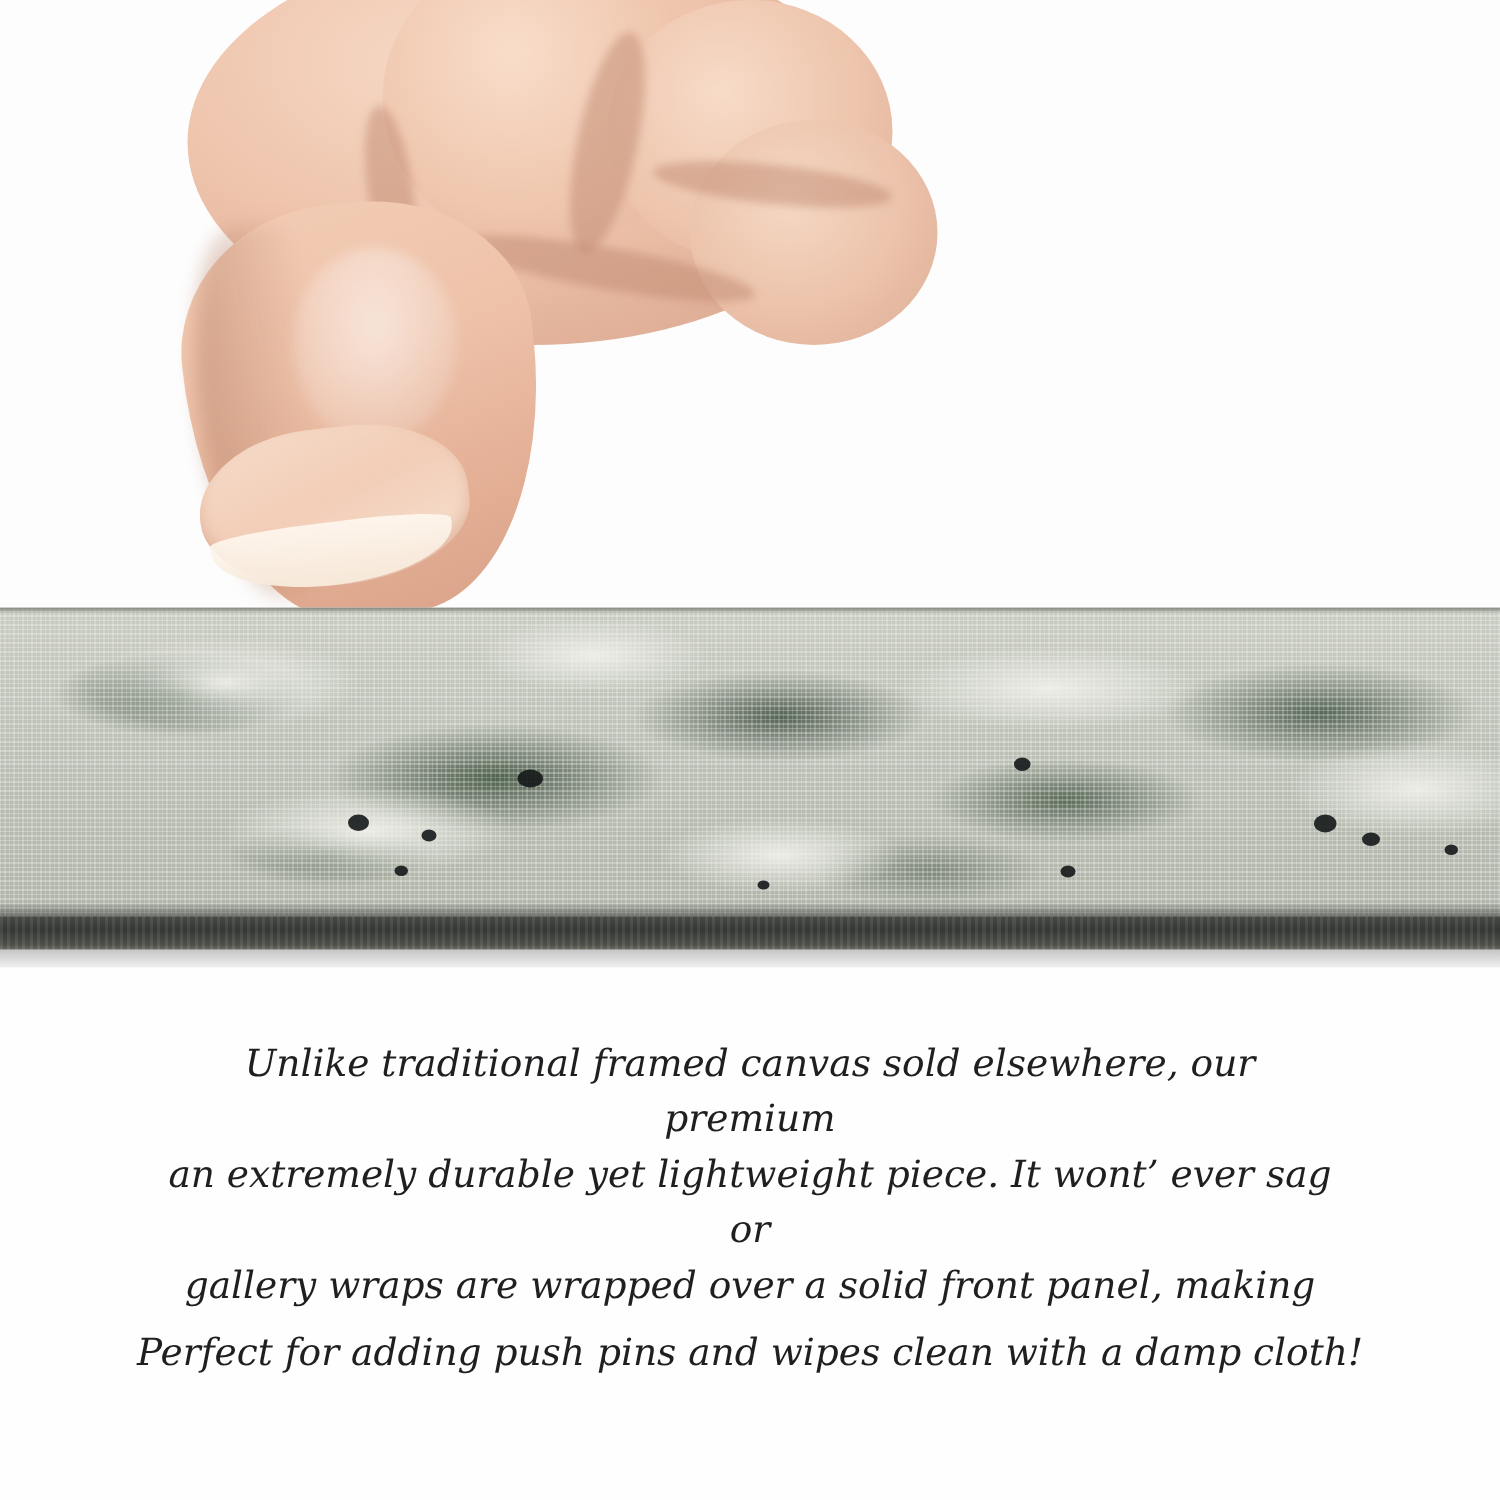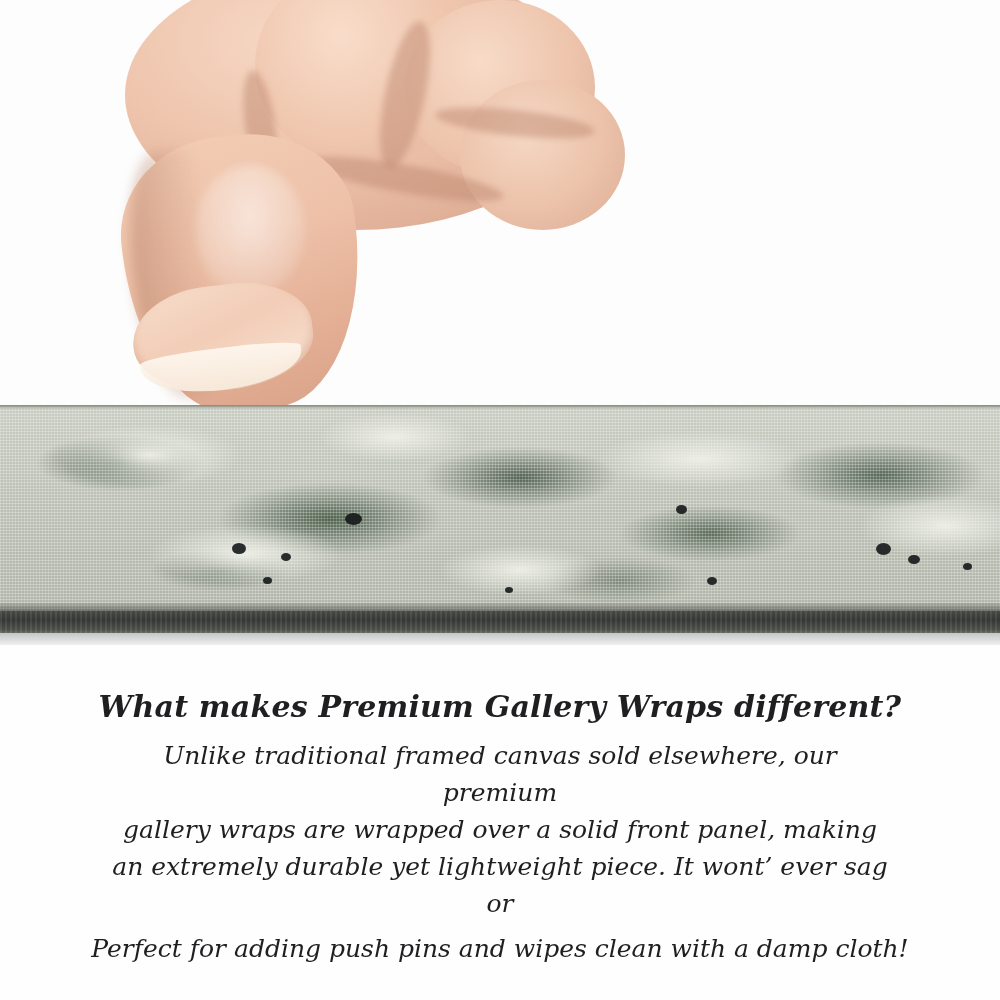--- a/index.html
+++ b/index.html
@@ -307,22 +307,21 @@
         <div class="wrap-top-edge"></div>
       </div>
       <div class="wrap-shadowline"></div>
       <div class="wrap-side"></div>
       <div class="wrap-dropshadow"></div>
     </div>
 
   </div>
 
   <div class="caption">
-    <p class="caption-heading">What makes Premium Gallery Wraps different?</p>
     <p class="caption-body">
       <span class="line">Unlike traditional framed canvas sold elsewhere, our premium</span>
+      <span class="line">an extremely durable yet lightweight piece. It wont’ ever sag or</span>
       <span class="line">gallery wraps are wrapped over a solid front panel, making</span>
-      <span class="line">an extremely durable yet lightweight piece. It wont’ ever sag or</span>
     </p>
     <p class="caption-last">Perfect for adding push pins and wipes clean with a damp cloth!</p>
   </div>
 
 </div>
 
 </body></html>

